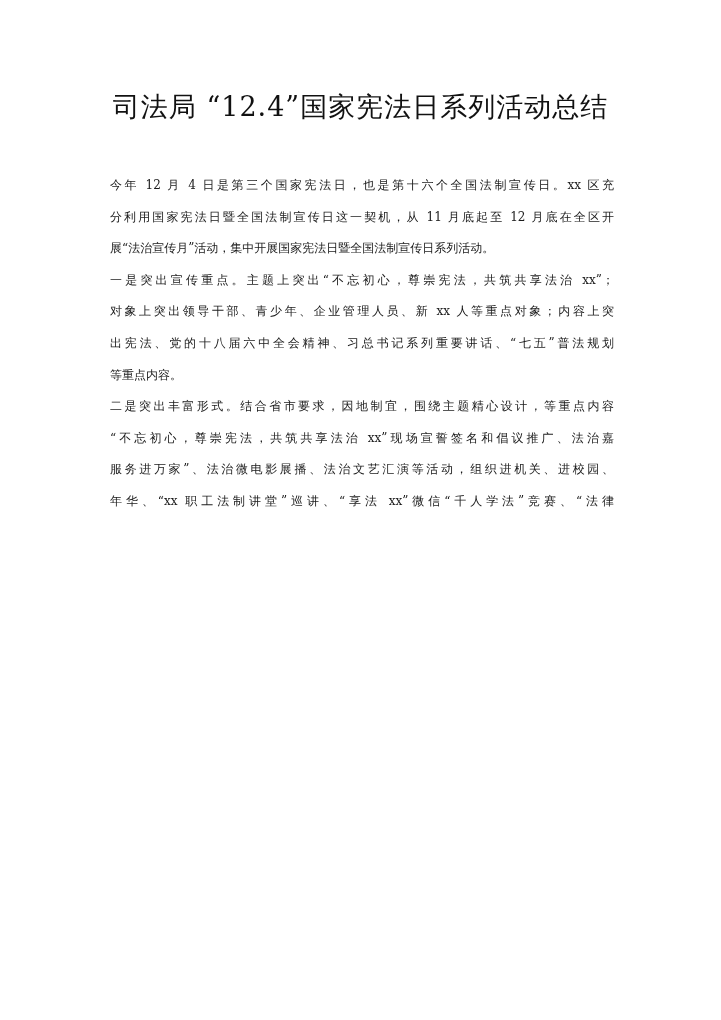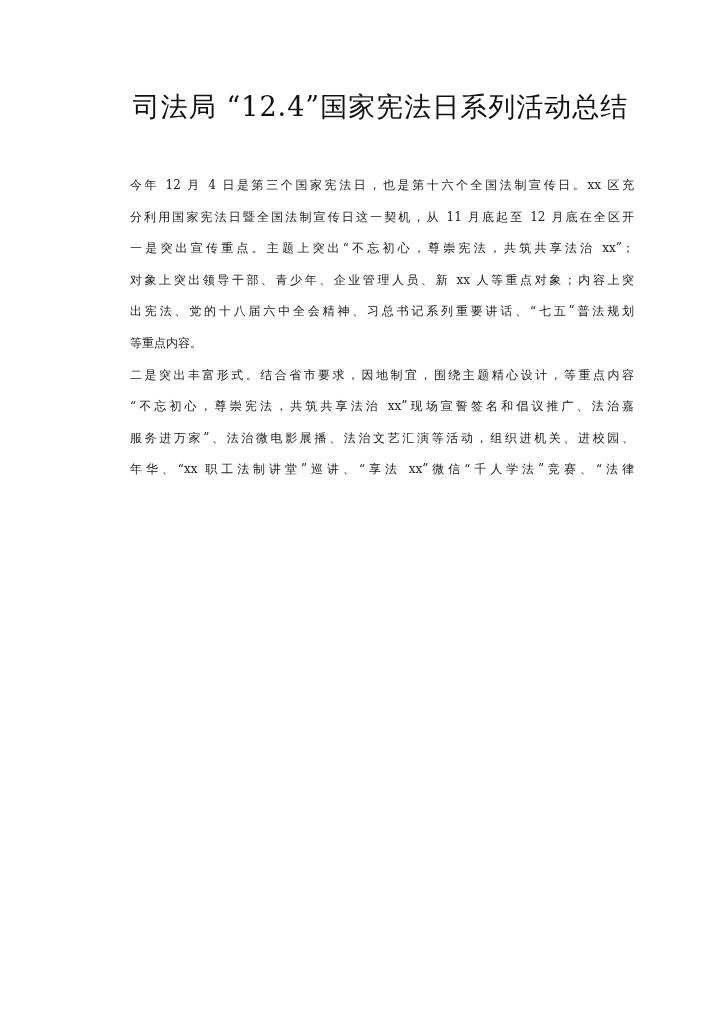--- a/index.html
+++ b/index.html
@@ -1,35 +1,36 @@
 <!DOCTYPE html>
 <html><head>
 <meta charset="utf-8">
 <style>
   html, body { margin: 0; padding: 0; background: #ffffff; }
   body { width: 721px; height: 1020px; position: relative; overflow: hidden;
          font-family: "DejaVu Serif", "Liberation Serif", serif; color: #1a1a1a; }
-  .page { position: absolute; left: 0; top: 0; width: 666px; height: 1020px; background: #fff; margin-left: 20px; }
+  .page { position: absolute; left: 0; top: 0; width: 666px; height: 1020px; background: #fff; }
   .title { position: absolute; left: 0; width: 721px; top: 88px; text-align: center;
            font-size: 27px; line-height: 38px; letter-spacing: 1px; color: #111; white-space: nowrap; }
   .body { position: absolute; left: 110px; width: 504px; top: 170px; }
   .line { height: 31.6px; line-height: 31.6px; font-size: 12px; white-space: nowrap;
           text-align: justify; text-align-last: justify; overflow: visible; }
   .line.last { text-align-last: left; }
 </style>
 </head>
 <body>
 
 <div class="page">
   <div class="title">司法局 “12.4”国家宪法日系列活动总结</div>
 
   <div class="body">
     <div>
       <div class="line">  今年 12 月 4 日是第三个国家宪法日，也是第十六个全国法制宣传日。xx 区充</div>
       <div class="line">分利用国家宪法日暨全国法制宣传日这一契机，从 11 月底起至 12 月底在全区开</div>
+      <div class="line last">展“法治宣传月”活动，集中开展国家宪法日暨全国法制宣传日系列活动。</div>
     </div>
     <div>
       <div class="line"> 一是突出宣传重点。主题上突出“不忘初心，尊崇宪法，共筑共享法治 xx”；</div>
       <div class="line">对象上突出领导干部、青少年、企业管理人员、新 xx 人等重点对象；内容上突</div>
       <div class="line">出宪法、党的十八届六中全会精神、习总书记系列重要讲话、“七五”普法规划</div>
       <div class="line last">等重点内容。</div>
     </div>
     <div>
       <div class="line"> 二是突出丰富形式。结合省市要求，因地制宜，围绕主题精心设计，等重点内容</div>
       <div class="line">“不忘初心，尊崇宪法，共筑共享法治 xx”现场宣誓签名和倡议推广、法治嘉</div>

